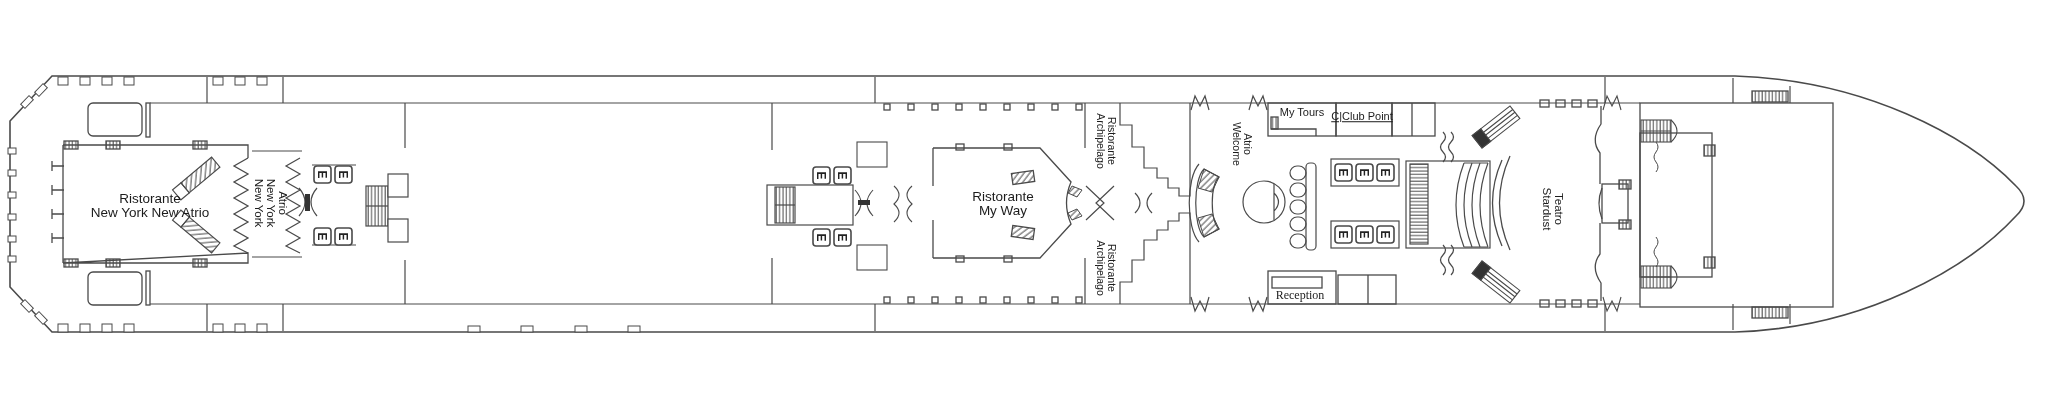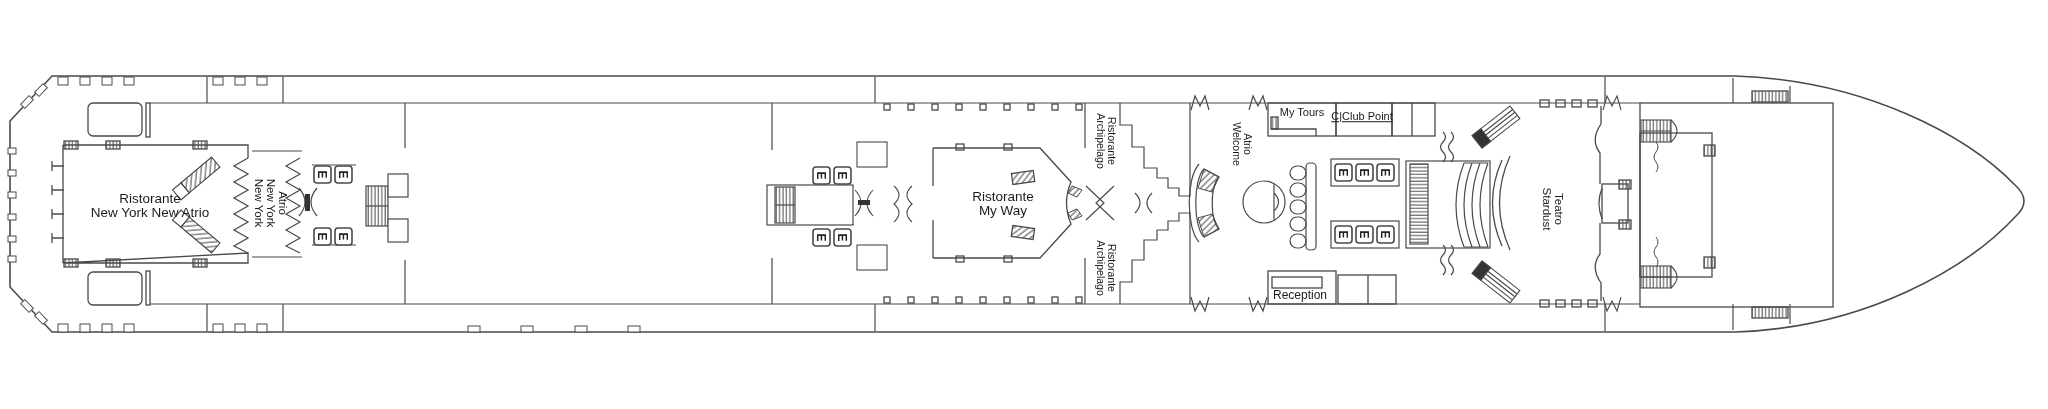--- a/index.html
+++ b/index.html
@@ -8,21 +8,21 @@
     font-family:"Liberation Sans", sans-serif;overflow:hidden;
   }
   #plan svg{position:absolute;left:0;top:0;}
   .label{
     position:absolute;color:#1c1c1c;text-align:center;line-height:1.05;
     white-space:nowrap;transform:translate(-50%,-50%);
   }
   .label.rot{transform:translate(-50%,-50%) rotate(90deg);}
   .label span{display:block;}
   .fs13{font-size:13.5px;}
-  .fs12{font-size:12px;}
+  .fs12{font-size:12px;font-family:Liberation Serif, serif;}
   .fs11{font-size:11.5px;}
   .fs10{font-size:10.5px;}
   .fs9{font-size:11px;}
 </style>
 </head>
 <body>
 
 <div id="plan">
 
 <svg width="2048" height="409" viewBox="0 0 2048 409">

